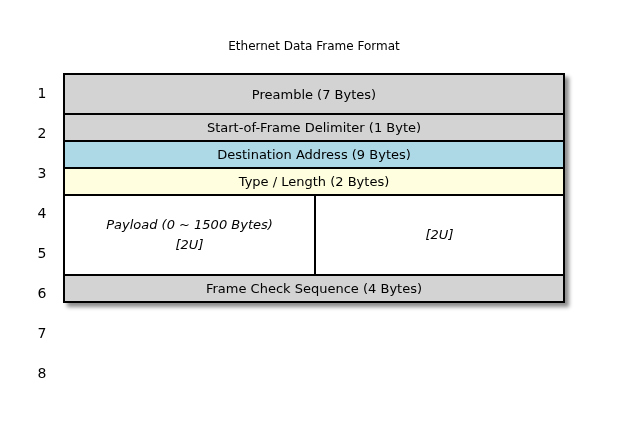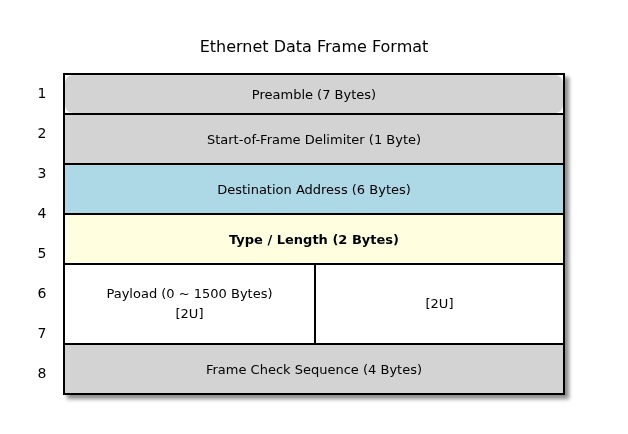--- a/index.html
+++ b/index.html
@@ -14,21 +14,21 @@
     color: #000000;
     position: relative;
     overflow: hidden;
   }
   .title-block {
     position: absolute;
     top: 39px;
     left: 63px;
     width: 502px;
     text-align: center;
-    font-size: 16px;
+    font-size: 12px;
     line-height: 15px;
   }
   .numbers {
     position: absolute;
     top: 73px;
     left: 28px;
     width: 28px;
   }
   .num {
     height: 40px;
@@ -40,39 +40,40 @@
     position: absolute;
     top: 73px;
     left: 63px;
     width: 502px;
     border: 2px solid #000000;
     box-sizing: border-box;
     box-shadow: 4px 4px 4px rgba(0,0,0,0.45);
     background: #ffffff;
   }
   .row {
-    height: 50px;
+    height: 27px;
     box-sizing: border-box;
     border-top: 2px solid #000000;
     display: flex;
     align-items: center;
     justify-content: center;
     font-size: 13px;
   }
   .row:first-child {
     height: 38px;
     border-top: none;
   }
   .row.tall {
     height: 80px;
     padding: 0;
   }
   .row.split {
     align-items: stretch;
     justify-content: center;
+    font-style: italic;
   }
   .cell {
     width: 50%;
     box-sizing: border-box;
     display: flex;
     flex-direction: column;
     align-items: center;
     justify-content: center;
     font-size: 13px;
     line-height: 20px;
@@ -97,30 +98,30 @@
   <div class="num">2</div>
   <div class="num">3</div>
   <div class="num">4</div>
   <div class="num">5</div>
   <div class="num">6</div>
   <div class="num">7</div>
   <div class="num">8</div>
 </div>
 
 <div class="frame-table">
-  <div class="row" style="background-color: rgb(211, 211, 211); border-radius: 8px;">
+  <div class="row" style="background-color: rgb(211, 211, 211);">
     <span class="lbl">Preamble (7 Bytes)</span>
   </div>
   <div class="row" style="background-color: rgb(211, 211, 211);">
     <span class="lbl">Start-of-Frame Delimiter (1 Byte)</span>
   </div>
   <div class="row" style="background-color: rgb(173, 216, 230);">
-    <span class="lbl">Destination Address (6 Bytes)</span>
+    <span class="lbl">Destination Address (9 Bytes)</span>
   </div>
-  <div class="row" style="background-color: rgb(255, 255, 224); font-weight: bold;">
+  <div class="row" style="background-color: rgb(255, 255, 224);">
     <span class="lbl">Type / Length (2 Bytes)</span>
   </div>
   <div class="row tall split">
     <div class="cell" style="background-color: rgb(255, 255, 255);">
       <div class="lbl">Payload (0 ~ 1500 Bytes)</div>
       <div class="lbl">[2U]</div>
     </div>
     <div class="cell right" style="background-color: rgb(255, 255, 255);">
       <div class="lbl">[2U]</div>
     </div>

